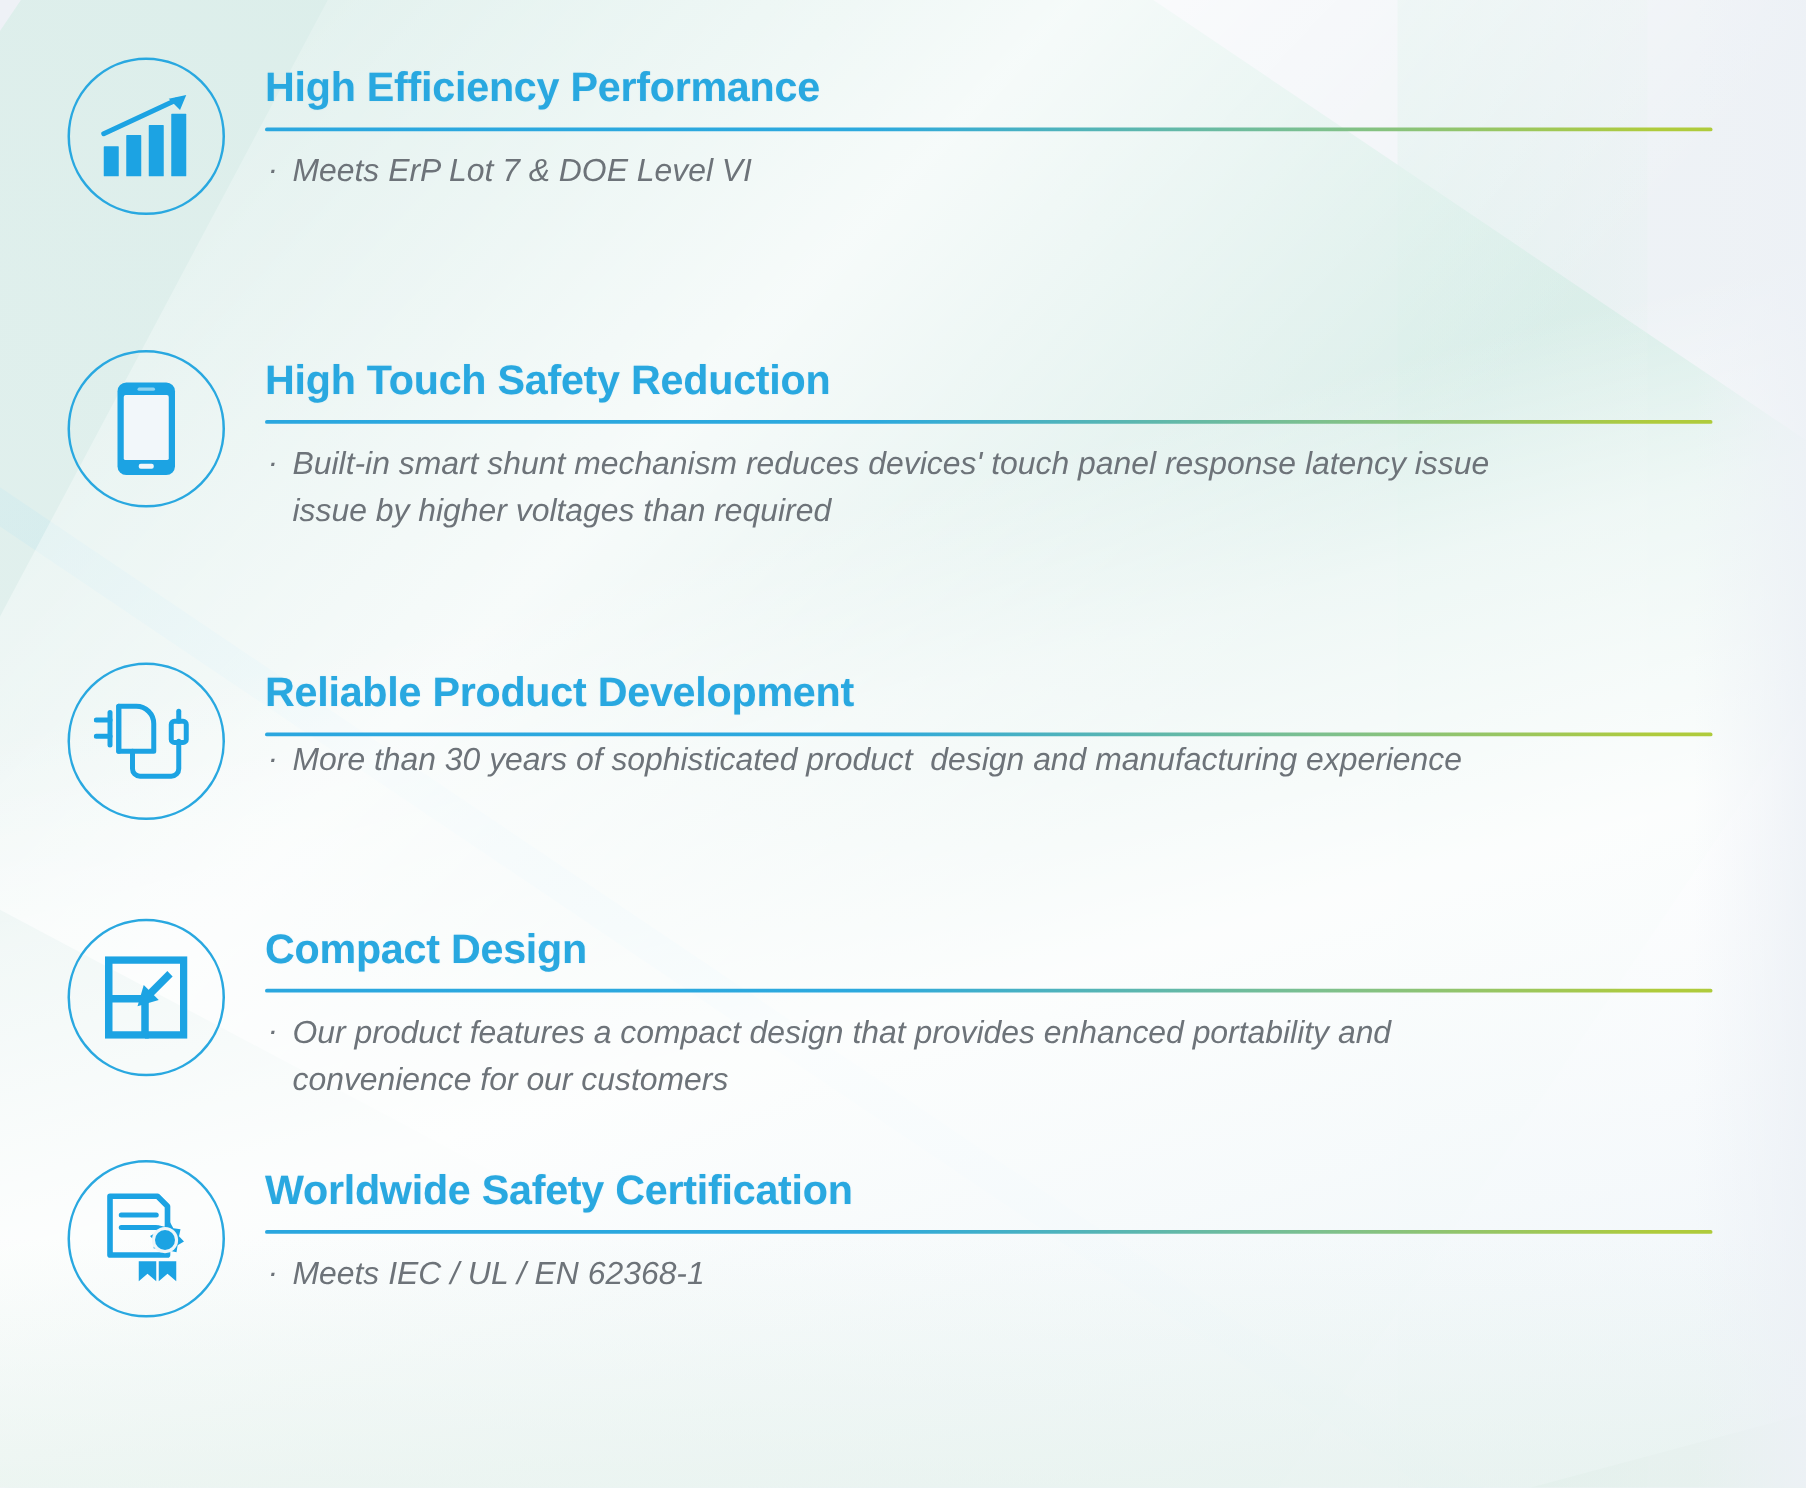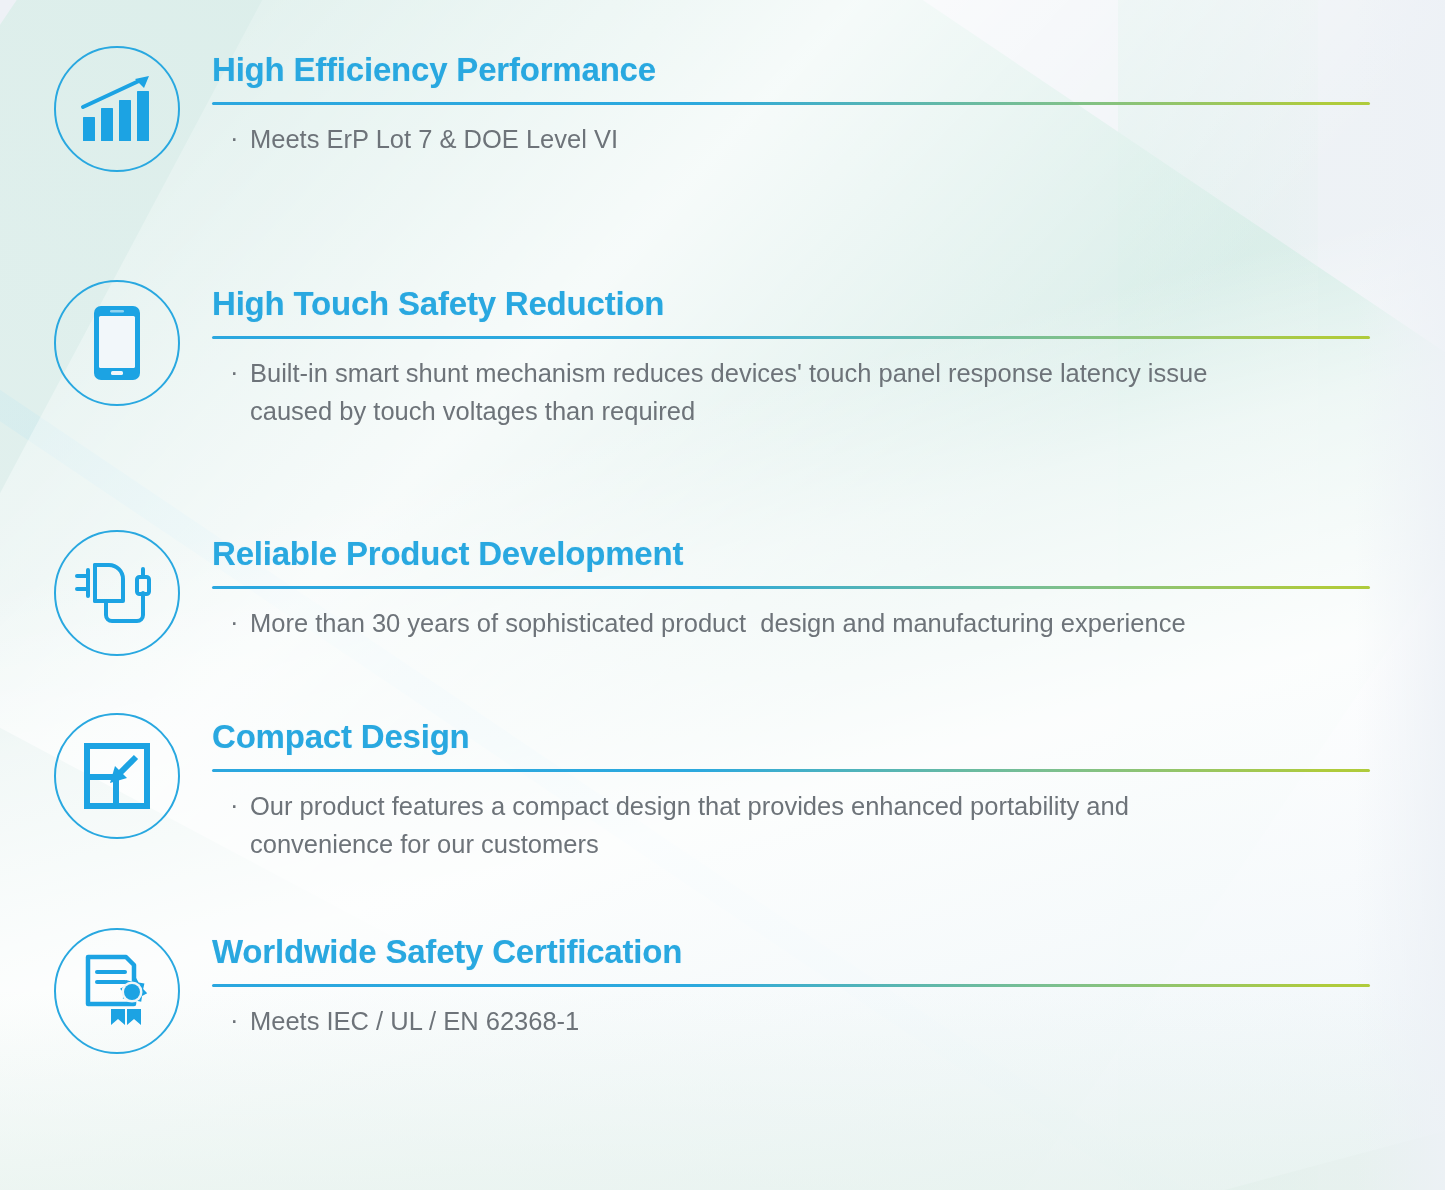--- a/index.html
+++ b/index.html
@@ -126,23 +126,24 @@
 
   .divider {
     width: 1158px;
     height: 3px;
     margin-top: 13px;
     background: linear-gradient(90deg, #2BA7DF 0%, #2CA9DE 42%, #7DC08E 73%, #AFCB3C 96%, #AFCB3C 100%);
     border-radius: 2px;
   }
 
   .bullets {
-    margin: 16px;
+    margin: 0;
     padding: 0;
     list-style: none;
+    font-style: italic;
   }
   .bullet {
     position: relative;
     font-size: 25.5px;
     color: #6D7379;
     line-height: 1.48;
     padding-left: 22px;
     margin-top: 10px;
     white-space: pre-wrap;
   }
@@ -205,21 +206,21 @@
           <rect x="6" y="11" width="36" height="52" rx="1.5" fill="#F2F7FA"></rect>
           <rect x="17" y="5" width="14" height="2.6" rx="1.3" fill="#8FD3F0"></rect>
           <rect x="18" y="66" width="12" height="4" rx="1.6" fill="#F2F7FA"></rect>
         </svg>
       </div>
       <div class="body-col">
         <h2 class="feature-title">High Touch Safety Reduction</h2>
         <div class="divider"></div>
         <ul class="bullets">
           <li class="bullet">Built-in smart shunt mechanism reduces devices' touch panel response latency issue
-caused by touch voltages than required</li>
+issue by higher voltages than required</li>
         </ul>
       </div>
     </li>
 
     <li class="feature" style="top:530px;">
       <div class="icon-wrap">
         <svg width="84" height="72" viewBox="0 0 84 72" aria-hidden="true">
           <g fill="none" stroke="#1CA3E3" stroke-width="4" stroke-linecap="round" stroke-linejoin="round">
 
             <path d="M20 8 H34 a14 14 0 0 1 14 14 V44 H20 Z"></path>
@@ -239,21 +240,21 @@
       </div>
       <div class="body-col">
         <h2 class="feature-title">Reliable Product Development</h2>
         <div class="divider"></div>
         <ul class="bullets">
           <li class="bullet tight">More than 30 years of sophisticated product  design and manufacturing experience</li>
         </ul>
       </div>
     </li>
 
-    <li class="feature" style="top:713px;justify-content:center;">
+    <li class="feature" style="top:735px;justify-content:center;">
       <div class="icon-wrap">
         <svg width="66" height="66" viewBox="0 0 66 66" aria-hidden="true">
           <g fill="none" stroke="#1CA3E3" stroke-width="6" stroke-linejoin="miter">
 
             <path d="M3 34 V3 H63 V63 H32"></path>
 
             <rect x="3" y="34" width="29" height="29"></rect>
           </g>
           <g stroke="#1CA3E3" stroke-width="6" stroke-linecap="butt">
             <line x1="52" y1="14" x2="32" y2="34"></line>

